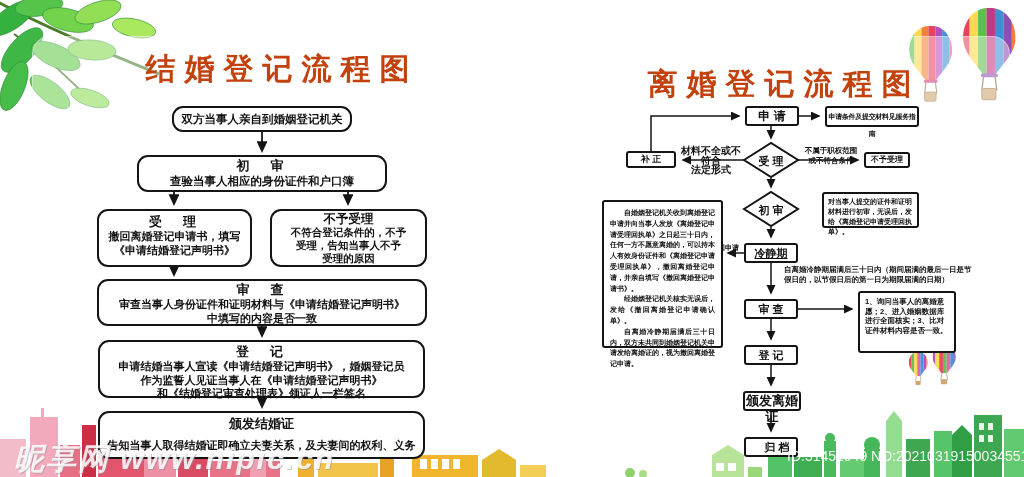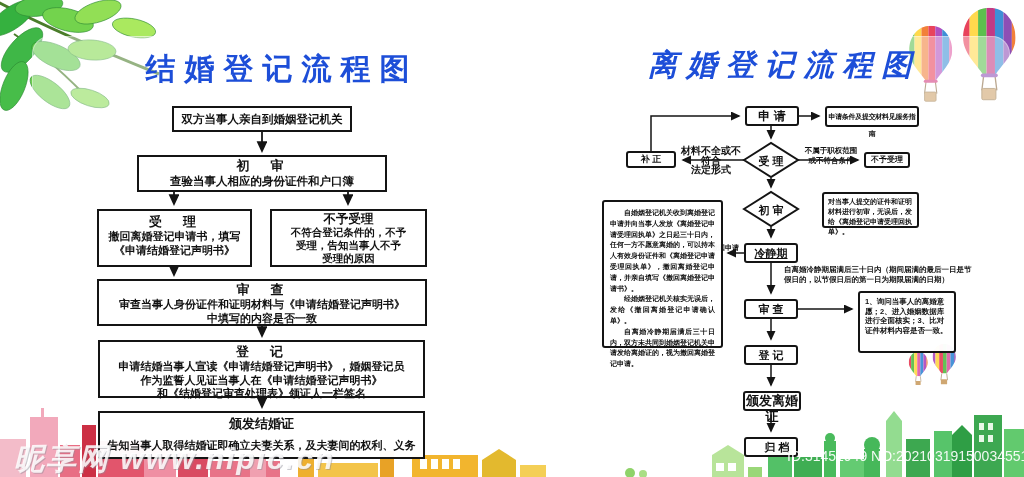--- a/index.html
+++ b/index.html
@@ -3,23 +3,23 @@
 <meta charset="utf-8">
 <style>
   html,body{margin:0;padding:0;}
   .stage{
     position:relative;width:1024px;height:477px;overflow:hidden;
     font-family:"Liberation Sans","DejaVu Sans",sans-serif;color:#111;
     background:linear-gradient(168deg,#2fadе0 0%,#3ab2e4 0%,#6cc8ec 14%,#a6ddf3 32%,#cdeaf7 50%,#eaf3f7 64%,#f3e9ef 80%,#fdf7f8 100%);
   }
   .cloud{position:absolute;background:rgba(255,255,255,0.75);border-radius:50%;filter:blur(7px);z-index:1;}
   .panel{position:absolute;background:rgba(255,255,255,0.42);border-radius:18px;z-index:4;box-shadow:0 0 0 1px rgba(255,255,255,0.35) inset;}
-  .panel-title{position:absolute;z-index:6;font-size:30px;font-weight:bold;color:#1d4ed8;letter-spacing:9px;padding-left:9px;text-align:center;white-space:nowrap;}
+  .panel-title{position:absolute;z-index:6;font-size:30px;font-weight:bold;color:#c2410c;letter-spacing:9px;padding-left:9px;text-align:center;white-space:nowrap;}
   .bx{position:absolute;background:rgba(255,255,255,0.97);border:2px solid #141414;z-index:6;font-weight:bold;text-align:center;box-sizing:border-box;line-height:1.25;}
-  .rounded{border-radius:0;}
+  .rounded{border-radius:11px;}
   .sharp{border-radius:3px;}
   .bx .bt{display:block;font-weight:bold;}
   .lbl{position:absolute;z-index:6;font-weight:bold;text-align:center;color:#111;}
   .connectors{position:absolute;left:0;top:0;z-index:5;pointer-events:none;}
   .skyline{position:absolute;left:0;bottom:0;z-index:4;}
   .leaves{position:absolute;left:-6px;top:-6px;z-index:3;}
   .balloons-top{position:absolute;left:903px;top:4px;width:122px;z-index:3;}
   .balloons-small{position:absolute;left:906px;top:342px;width:54px;z-index:5;opacity:0.95;}
   .wm-site{position:absolute;left:14px;top:439px;z-index:8;font-size:30px;font-weight:bold;font-style:italic;letter-spacing:2px;color:rgba(255,255,255,0.85);text-shadow:1px 1px 0 rgba(140,140,150,0.45);white-space:nowrap;}
   .wm-id{position:absolute;left:787px;top:448px;z-index:8;font-size:14px;color:rgba(255,255,255,0.92);white-space:nowrap;}
@@ -245,21 +245,21 @@
     <span class="bt">申请结婚当事人宣读《申请结婚登记声明书》，婚姻登记员</span>
     <span class="bt">作为监誓人见证当事人在《申请结婚登记声明书》</span>
     <span class="bt">和《结婚登记审查处理表》领证人一栏签名</span>
   </div>
 
   <div class="bx rounded" style="left:98px;top:411px;width:327px;height:48px;font-size:11px;padding-top:3px;">
     <span class="bt" style="font-size:13px;margin-bottom:7px;">颁发结婚证</span>
     <span class="bt">告知当事人取得结婚证即确立夫妻关系，及夫妻间的权利、义务</span>
   </div>
 
-  <div class="panel-title" style="left:540px;top:45px;width:470px;font-style:italic;">离婚登记流程图</div>
+  <div class="panel-title" style="left:540px;top:64px;width:470px;">离婚登记流程图</div>
 
   <div class="bx sharp" style="left:745px;top:106px;width:54px;height:20px;font-size:12px;line-height:16px;">
     <span>申 请</span>
   </div>
 
   <div class="bx sharp" style="left:825px;top:106px;width:94px;height:21px;font-size:7px;line-height:17px;letter-spacing:-0.3px;">
     <span>申请条件及提交材料见服务指南</span>
   </div>
 
   <div class="bx sharp" style="left:626px;top:151px;width:50px;height:17px;font-size:9px;line-height:13px;">

